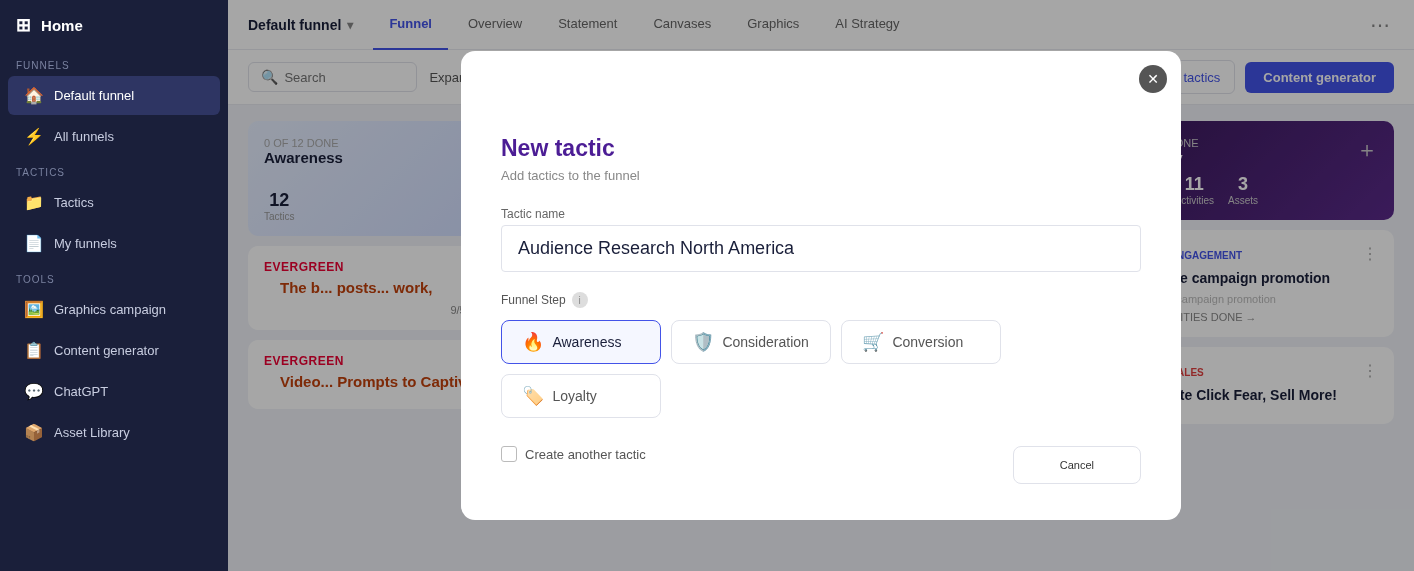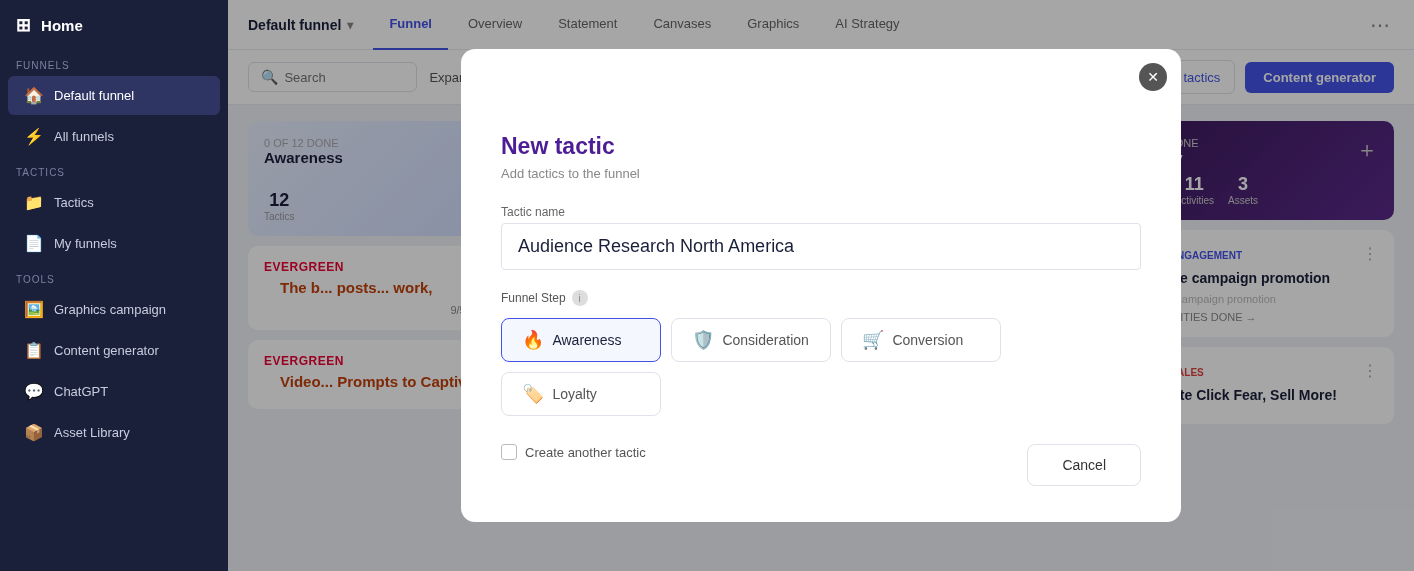--- a/index.html
+++ b/index.html
@@ -216,22 +216,22 @@
     .awareness-icon { color: #e04040; }
     .consideration-icon { color: #2eaa6e; }
     .conversion-icon { color: #7a50e0; }
     .loyalty-icon { color: #e06030; }
 
     .modal-footer { display: flex; justify-content: space-between; align-items: flex-start; }
     .create-another { display: flex; align-items: center; gap: 8px; font-size: 13px; color: #555; cursor: pointer; }
     .checkbox { width: 16px; height: 16px; border: 1.5px solid #bbb; border-radius: 3px; }
     .modal-actions { display: flex; gap: 10px; }
     .cancel-btn {
-      padding: 12px 34px; border: 1.5px solid #e0e2ea; border-radius: 8px;
-      background: #fff; font-size: 14px; color: #333; cursor: pointer;
+      padding: 12px 46px; border: 1.5px solid #e0e2ea; border-radius: 8px;
+      background: #fff; font-size: 11px; color: #333; cursor: pointer;
     }
     .save-btn {
       padding: 12px 28px; border: none; border-radius: 8px;
       background: #4353e8; color: #fff; font-size: 14px; font-weight: 600; cursor: pointer;
     }
   </style>
 </head>
 <body>
 
 <div class="sidebar">

